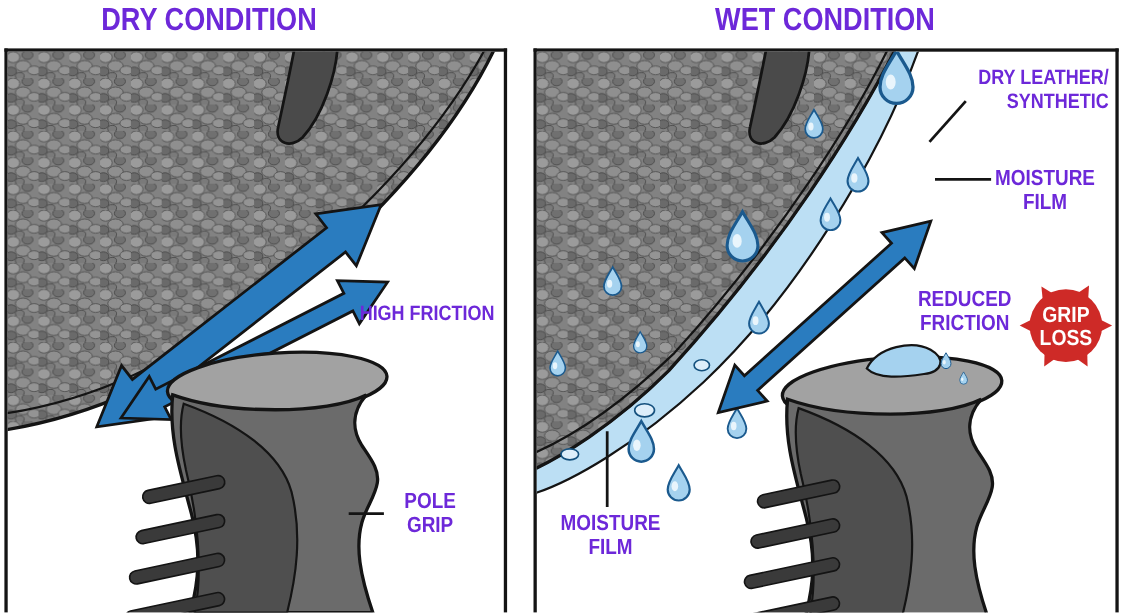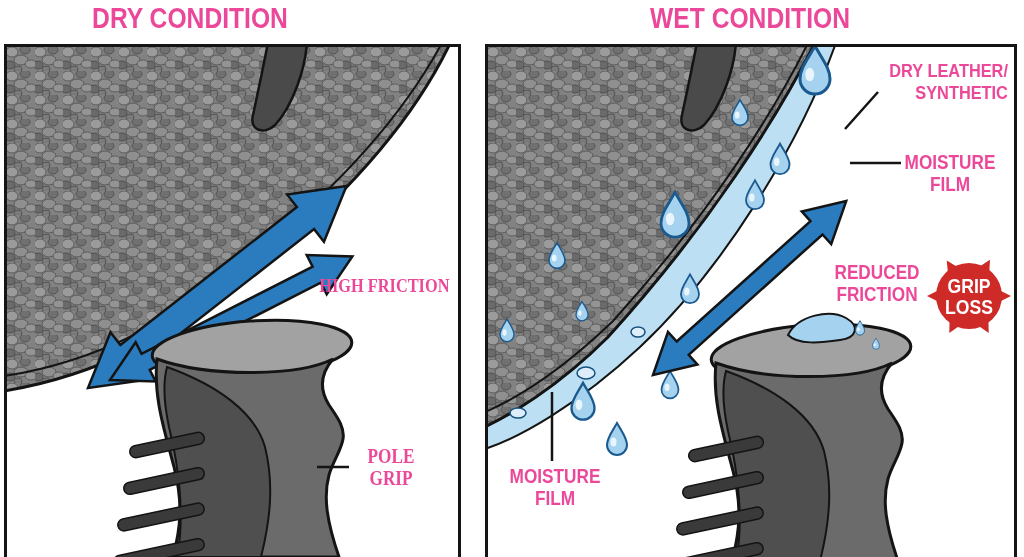--- a/index.html
+++ b/index.html
@@ -1,24 +1,24 @@
 <!DOCTYPE html>
 <html><head>
 <meta charset="utf-8">
 <style>
   html,body{margin:0;padding:0;background:#fff;}
   #stage{position:relative;width:1024px;height:557px;background:#fff;overflow:hidden;
-         font-family:"Liberation Sans",sans-serif;color:#ec4899;}
+         font-family:"Liberation Sans",sans-serif;color:#6d28d9;}
   .title{position:absolute;top:2px;font-size:29px;font-weight:bold;letter-spacing:0;
          transform:scaleX(.85);transform-origin:center;text-align:center;white-space:nowrap;}
   #title-dry{left:0;width:380px;}
   #title-wet{left:538px;width:424px;}
   .panel{position:absolute;top:44px;background:#fff;border:3px solid #141414;border-bottom:none;
          box-sizing:content-box;}
-  #panel-dry{left:4px;width:451px;height:510px;font-family:Liberation Serif, serif;}
+  #panel-dry{left:4px;width:451px;height:510px;}
   #panel-wet{left:485px;width:526px;height:510px;}
   .panel svg{position:absolute;left:0;top:0;display:block;}
   .lbl{position:absolute;font-weight:bold;font-size:20px;line-height:22px;white-space:nowrap;}
   .sx{transform:scaleX(.86);}
   .ctr{text-align:center;}
   .rgt{text-align:right;transform-origin:right center;}
   #lbl-high-friction{right:9px;top:228px;font-size:19px;}
   #lbl-pole-grip{left:338px;top:398px;width:92px;transform-origin:center;}
   #lbl-dry-leather{right:6px;top:13px;font-size:19px;}
   #lbl-moisture-right{right:8px;top:104px;width:112px;transform-origin:center;}

